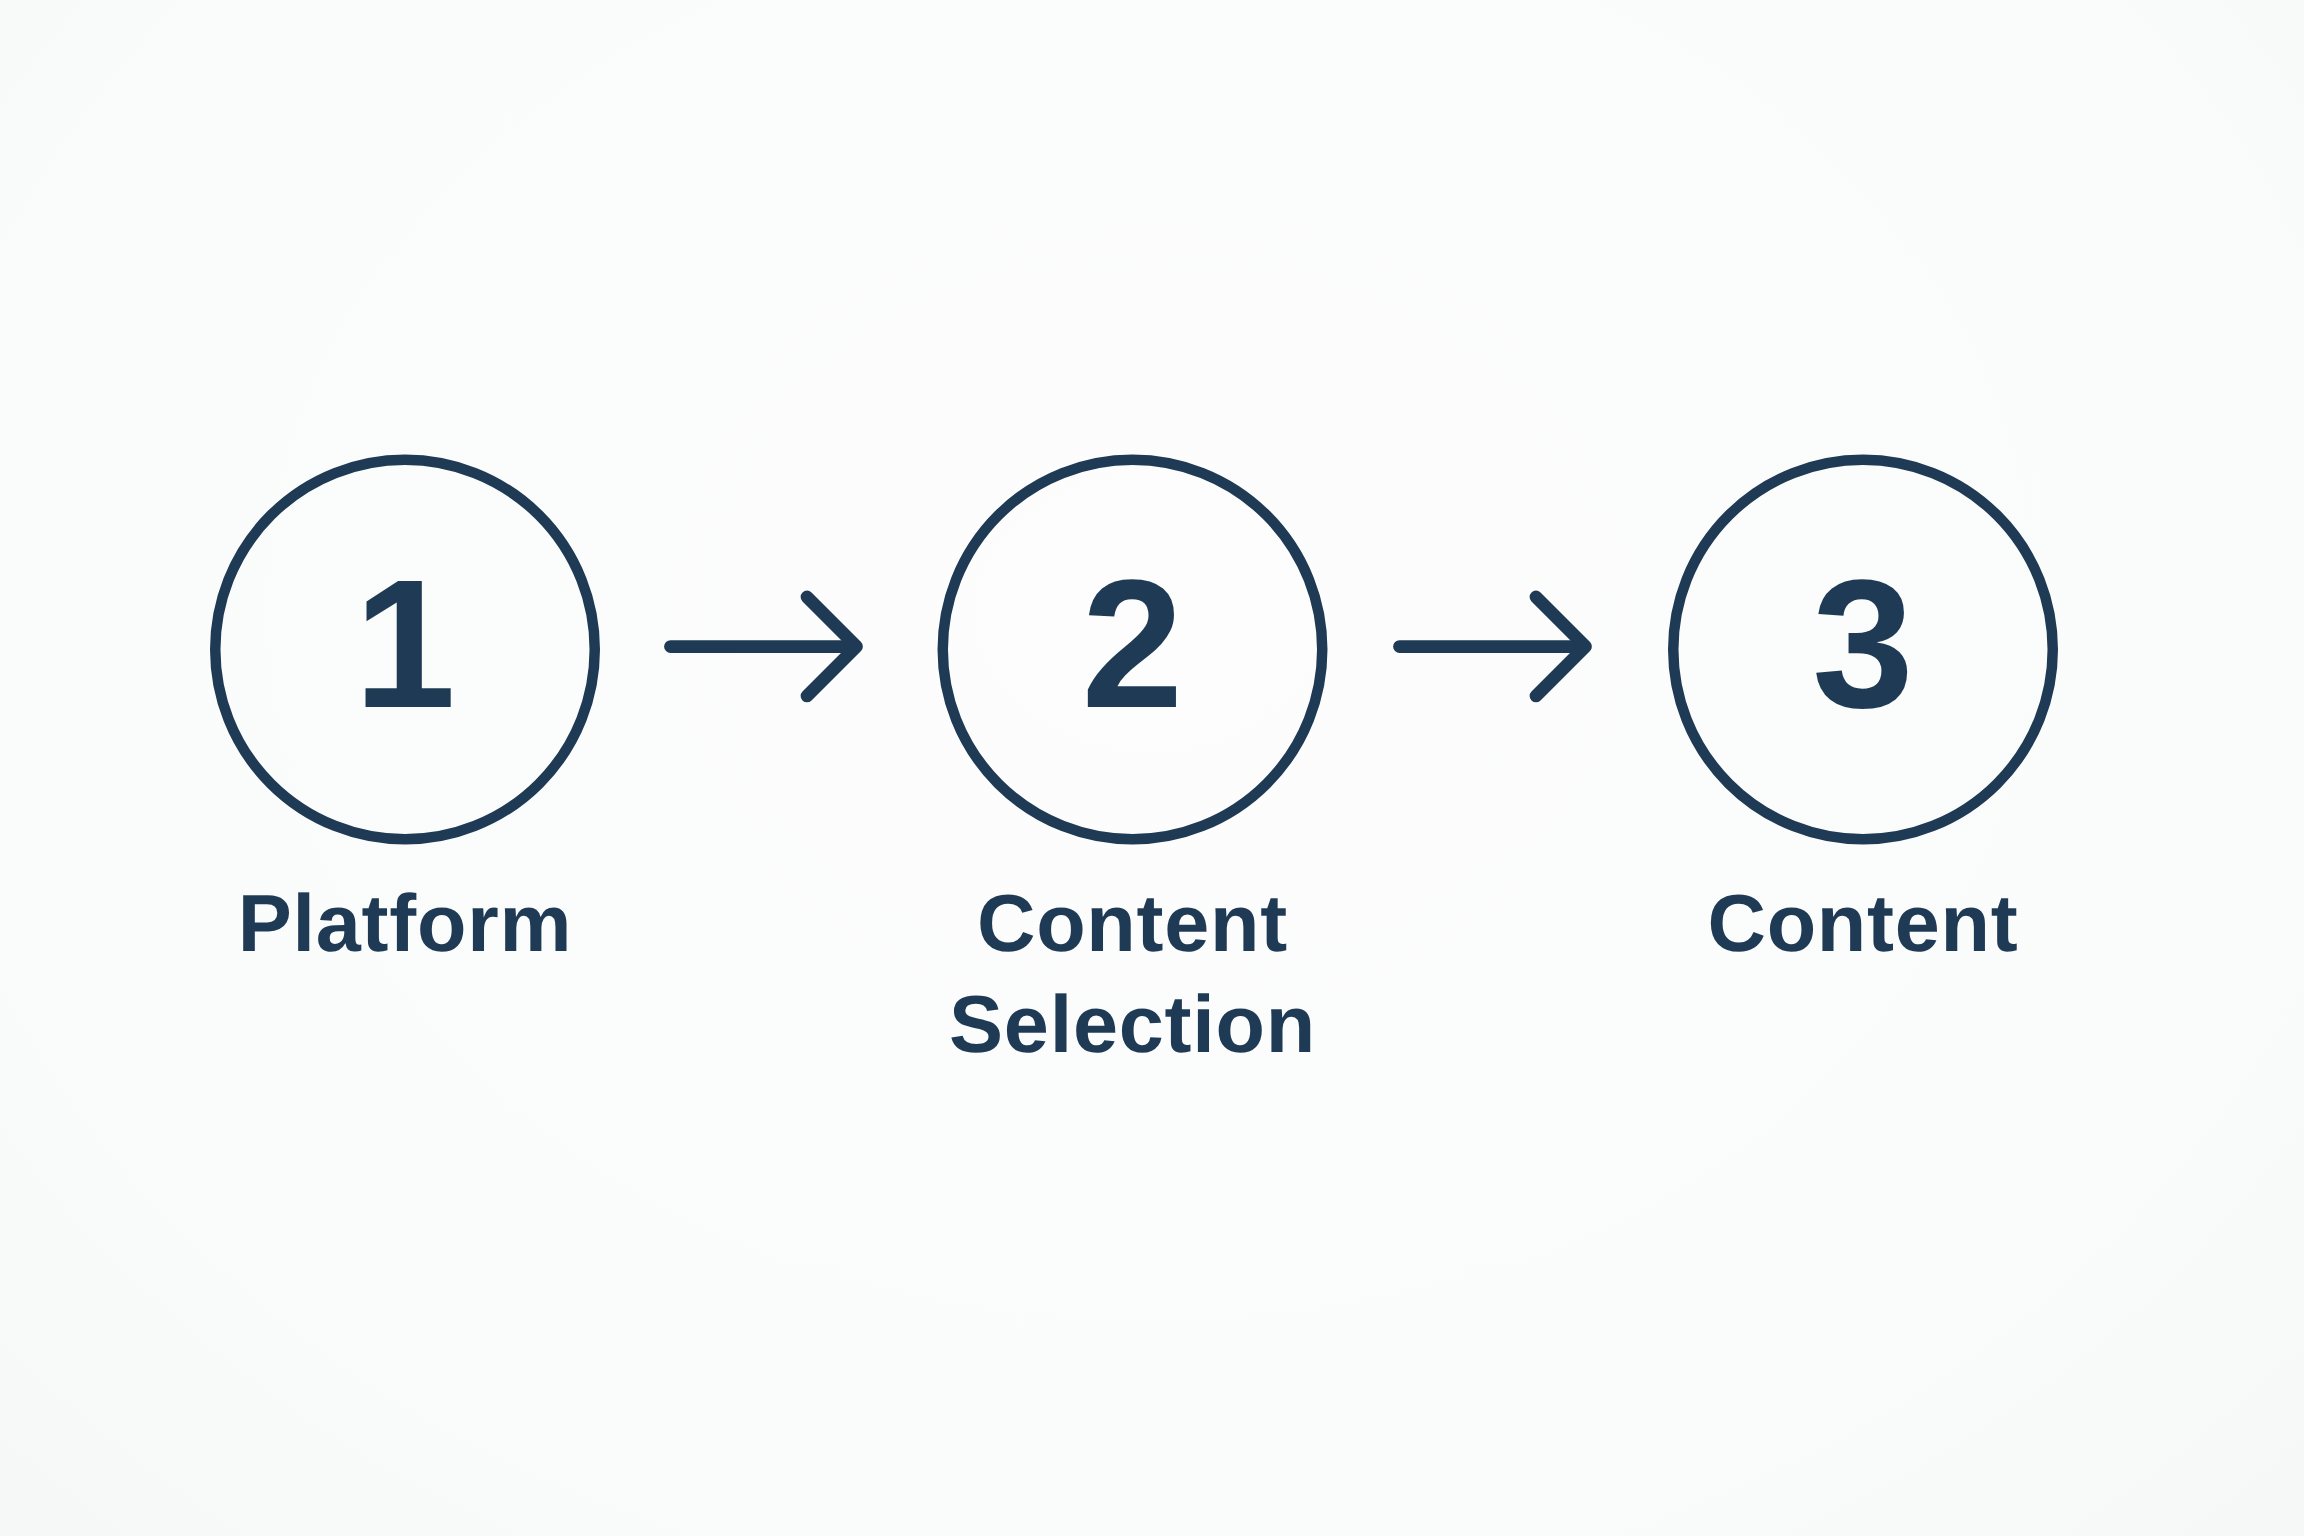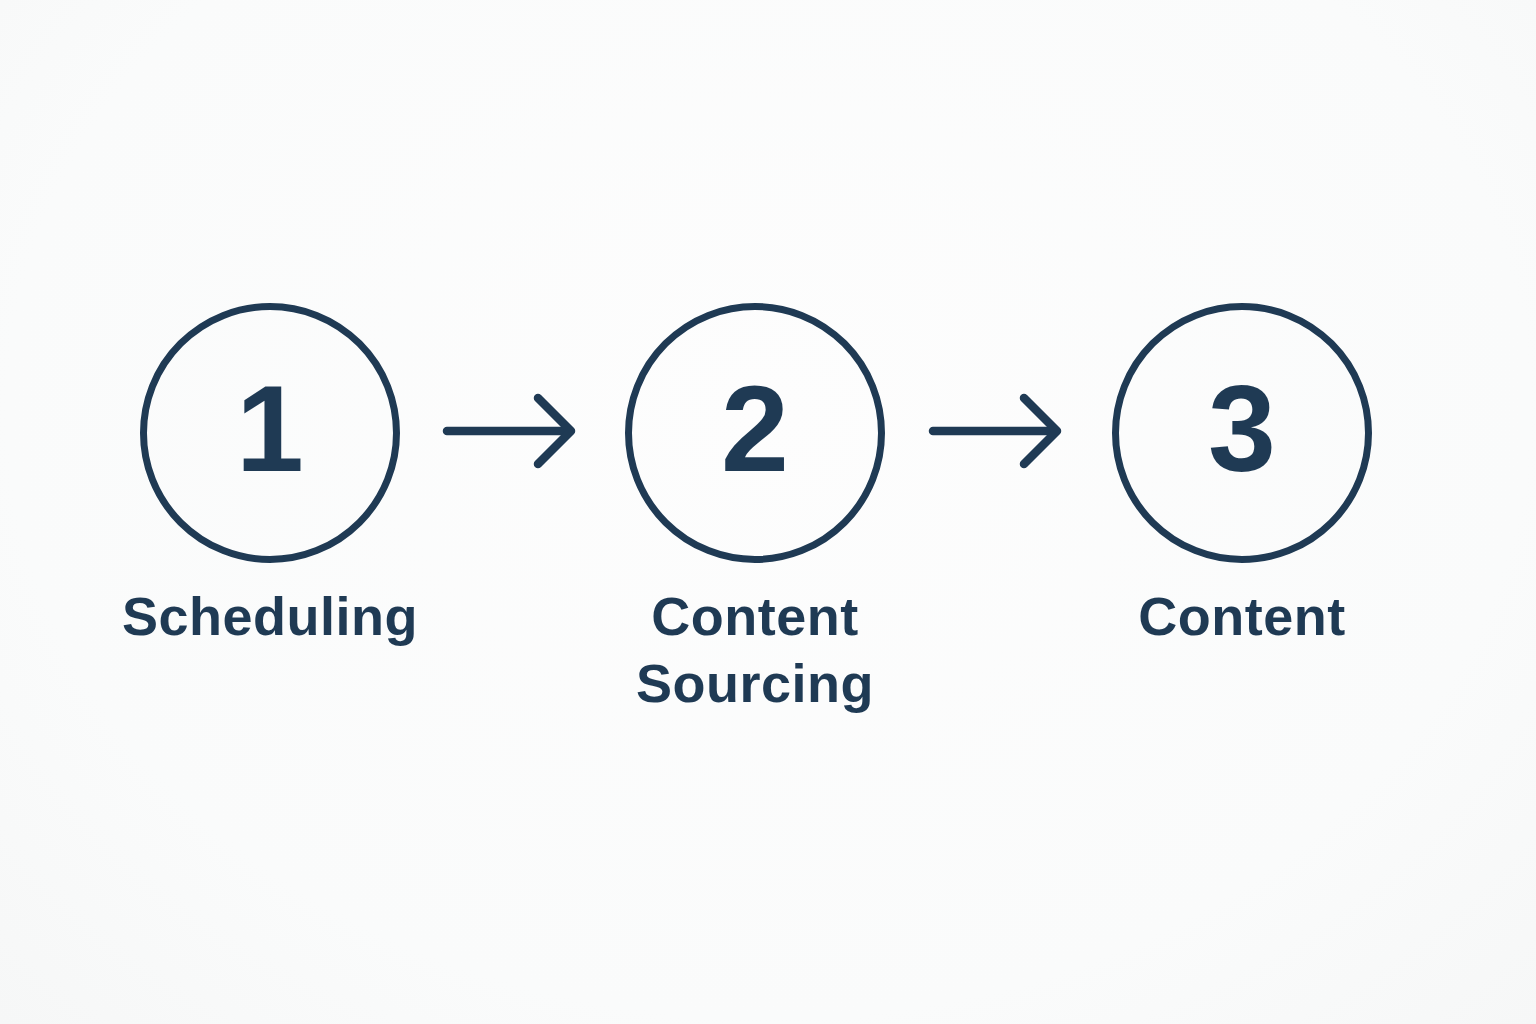--- a/index.html
+++ b/index.html
@@ -83,38 +83,38 @@
 </head>
 <body>
 
 <div class="canvas">
 
   <div class="step step-1">
     <div class="circle">
       <div class="num">1</div>
     </div>
     <div class="label">
-      <div>Scheduling</div>
+      <div>Platform</div>
     </div>
   </div>
 
   <div class="arrow arrow-1">
     <svg viewBox="0 0 136 80" aria-hidden="true">
       <line class="stroke" x1="5" y1="40" x2="122" y2="40"></line>
       <polyline class="stroke" points="96,7 129,40 96,73"></polyline>
     </svg>
   </div>
 
   <div class="step step-2">
     <div class="circle">
       <div class="num">2</div>
     </div>
     <div class="label">
       <div>Content</div>
-      <div>Sourcing</div>
+      <div>Selection</div>
     </div>
   </div>
 
   <div class="arrow arrow-2">
     <svg viewBox="0 0 136 80" aria-hidden="true">
       <line class="stroke" x1="5" y1="40" x2="122" y2="40"></line>
       <polyline class="stroke" points="96,7 129,40 96,73"></polyline>
     </svg>
   </div>
 

